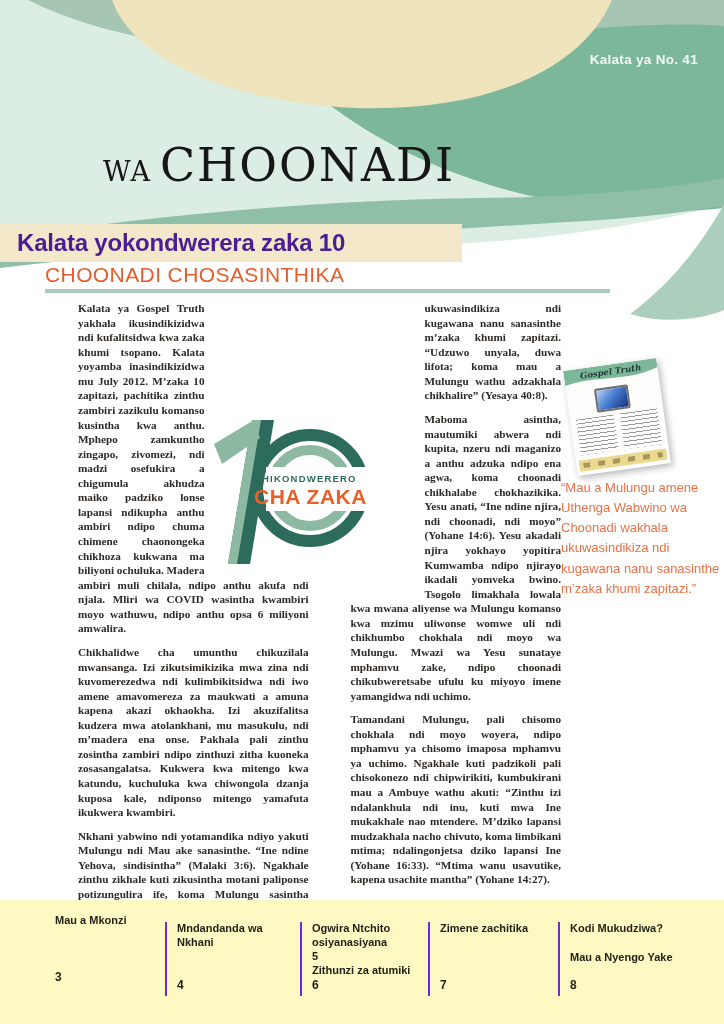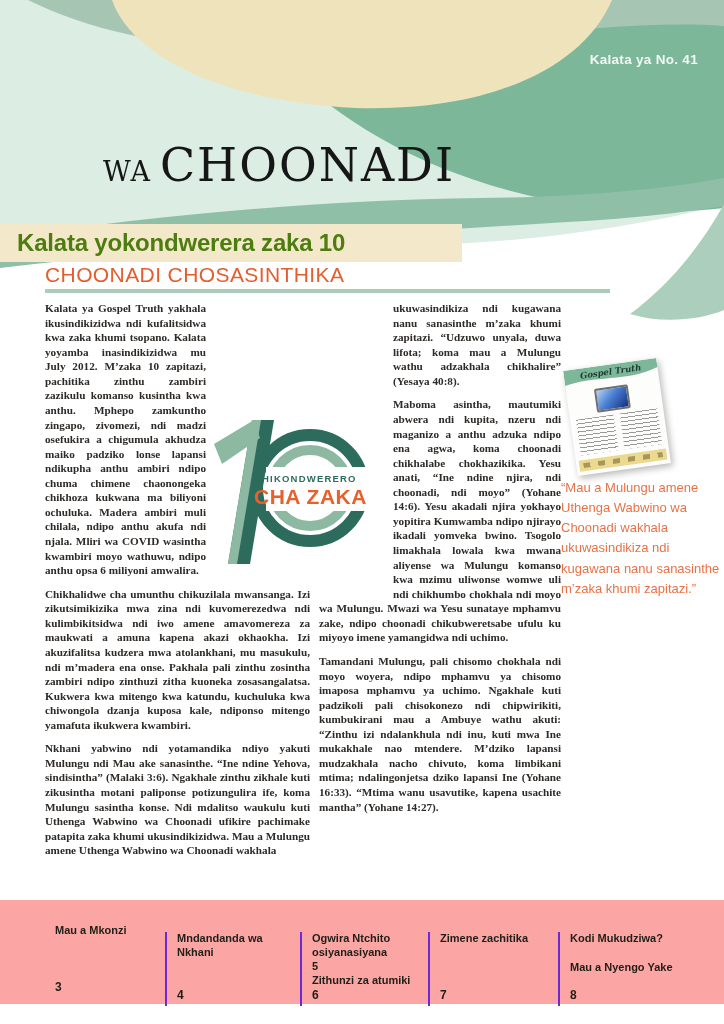--- a/index.html
+++ b/index.html
@@ -27,34 +27,34 @@
   .mast2 .wa{font-size:27px;margin-right:9px;letter-spacing:1px;}
   .mast2 .main{font-size:46px;letter-spacing:2px;}
   .tagline{
     position:absolute;left:434px;top:152px;width:215px;
     font-size:11.5px;font-weight:bold;line-height:1.24;color:#1b1b1b;
   }
   
   .banner{
     position:absolute;left:0;top:224px;width:462px;height:38px;
     background:#f3e9ca;display:flex;align-items:center;
-    font-size:24px;font-weight:700;color:#4d7c0f;letter-spacing:-.2px;
+    font-size:24px;font-weight:700;color:#4c1d95;letter-spacing:-.2px;
     padding-left:17px;box-sizing:border-box;
   }
   .art-heading{
     position:absolute;left:45px;top:263px;
     font-size:21px;font-weight:400;color:#e55d2d;letter-spacing:.4px;
   }
   .rule{position:absolute;left:45px;top:289px;width:565px;height:4px;background:#a9cdba;}
   
   .columns{position:absolute;left:45px;top:301px;width:516px;display:flex;gap:9px;}
   .col{
     text-align:justify;color:#2d2a27;
     font-family:"Liberation Serif",serif;font-weight:bold;
-    font-size:11.2px;line-height:1.3;
+    font-size:11.2px;line-height:1.3;margin-left:33px;
   }
   .col p{margin:0 0 9px 0;}
   .col-left{width:265px;}
   .col-right{width:242px;}
   .cut-r{float:right;width:96px;height:150px;margin:112px 0 4px 8px;}
   .cut-l{float:left;width:64px;height:138px;margin:150px 10px 4px 0;}
   
   .logo{position:absolute;left:210px;top:412px;width:160px;height:158px;}
   
   .thumb{
@@ -85,23 +85,23 @@
     display:block;height:5px;margin:3px 4px 0 4px;opacity:.45;
     background:repeating-linear-gradient(90deg,#55461d 0 7px,transparent 7px 15px);
   }
   
   .quote{
     position:absolute;left:561px;top:478px;width:162px;
     font-size:13px;line-height:1.55;font-weight:500;color:#e87247;
   }
   
   .footer{
-    position:absolute;left:0;top:900px;width:724px;height:104px;
-    background:#fca5a5;display:flex;box-sizing:border-box;
-    padding:24px 0 0 40px;color:#1f1f15;
+    position:absolute;left:0;top:900px;width:724px;height:124px;
+    background:#fef9c3;display:flex;box-sizing:border-box;
+    padding:14px 0 0 40px;color:#1f1f15;
   }
   .fcell{position:relative;height:74px;box-sizing:border-box;padding-left:10px;}
   .fcell.c1{width:125px;padding-left:15px;}
   .fcell.c2{width:135px;} .fcell.c3{width:128px;}
   .fcell.c4{width:130px;} .fcell.c5{width:164px;}
   .fcell + .fcell{border-left:2px solid #6d28d9;margin-top:8px;}
   .ftitle{font-size:11px;font-weight:bold;line-height:1.27;max-width:100px;}
   .fsub{font-size:11px;font-weight:bold;line-height:1.27;}
   .fsub.gap{margin-top:15px;}
   .fpage{position:absolute;left:10px;top:56px;font-size:12px;font-weight:bold;}

